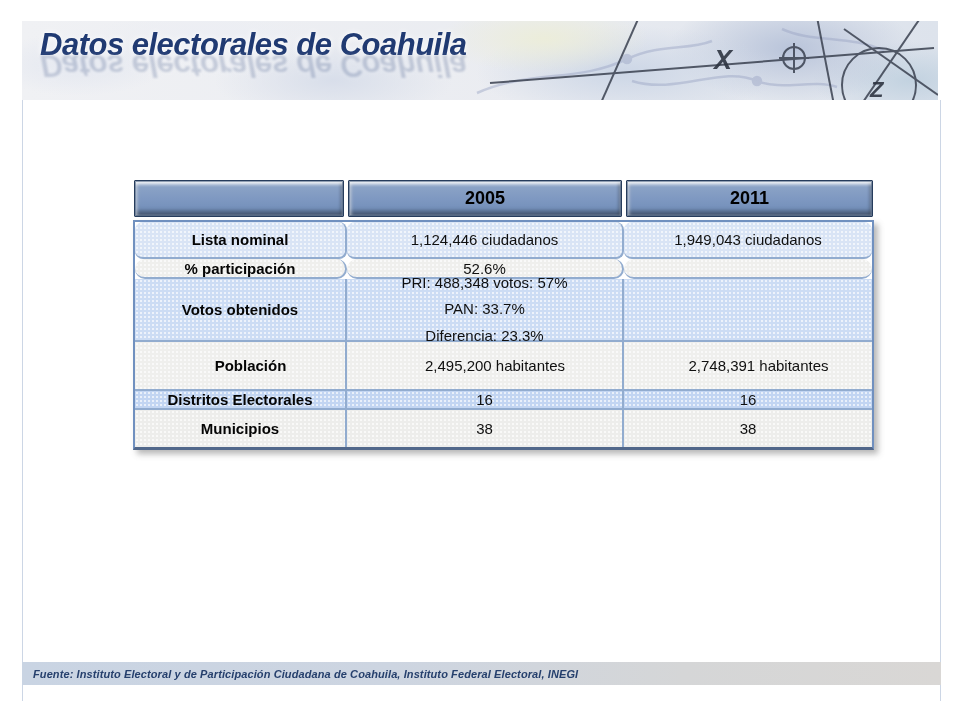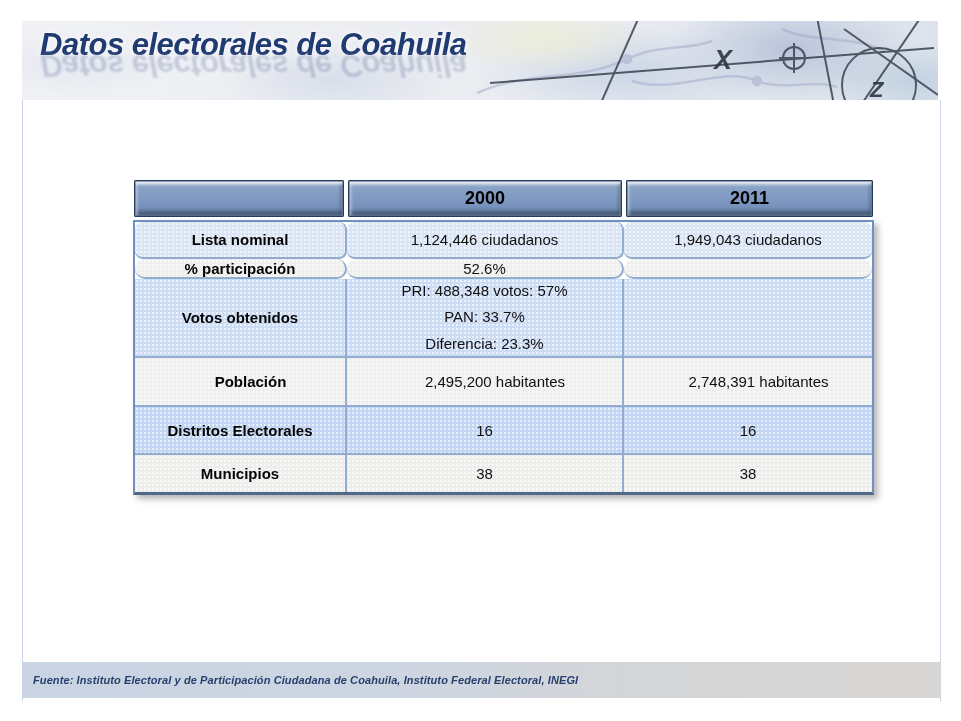--- a/index.html
+++ b/index.html
@@ -76,35 +76,35 @@
     background-size:4px 4px;
     font-size:15px; color:#101010;
   }
   .cell.col-last{border-right:none;}
   .trow.row-last .cell{border-bottom:none;}
   .cell.label{font-weight:bold; font-size:15px; color:#050505;}
   .vline{line-height:1.75;}
   
   .r-lista .cell{height:37px;border-radius:8px;}
   .r-part  .cell{height:20px;border-radius:13px;}
-  .r-votos .cell{height:79px;}
+  .r-votos .cell{height:63px;}
   .r-pobl  .cell{height:49px;padding-left:21px;}
-  .r-distr .cell{height:48px;}
+  .r-distr .cell{height:19px;}
   .r-munic .cell{height:37px;}
   
   .r-lista .cell{background-color:#d9e4f5;}
   .r-part  .cell{background-color:#efefed;}
   .r-votos .cell{background-color:#ccdcf4;}
   .r-pobl  .cell{background-color:#efefed;}
   .r-distr .cell{background-color:#c2d5f2;}
   .r-munic .cell{background-color:#ededeb;}
 
   
   .footer-bar{
-    position:absolute; left:22px; top:662px; width:919px; height:36px;
+    position:absolute; left:22px; top:662px; width:919px; height:23px;
     background:linear-gradient(90deg,#c9d4e3 0%, #cdd5e1 40%, #d5d6d7 72%, #d9d7d5 100%);
     display:flex; align-items:center;
   }
   .footer-text{
     padding-left:11px; font-size:11px; font-weight:bold; font-style:italic;
     color:#26406d; letter-spacing:.1px;
   }
 </style>
 </head>
 <body>
@@ -142,21 +142,21 @@
       <div class="slide-title">Datos electorales de Coahuila</div>
       <div class="slide-title reflection">Datos electorales de Coahuila</div>
     </div>
   </div>
 
   <div class="main-area"></div>
 
   <div class="etable">
     <div class="thead">
       <div class="hcell"></div>
-      <div class="hcell">2000</div>
+      <div class="hcell">2005</div>
       <div class="hcell">2011</div>
     </div>
 
     <div class="tbody">
 
       <div class="trow r-lista">
         <div class="cell label">Lista nominal</div>
         <div class="cell">1,124,446 ciudadanos</div>
         <div class="cell col-last">1,949,043 ciudadanos</div>
       </div>

